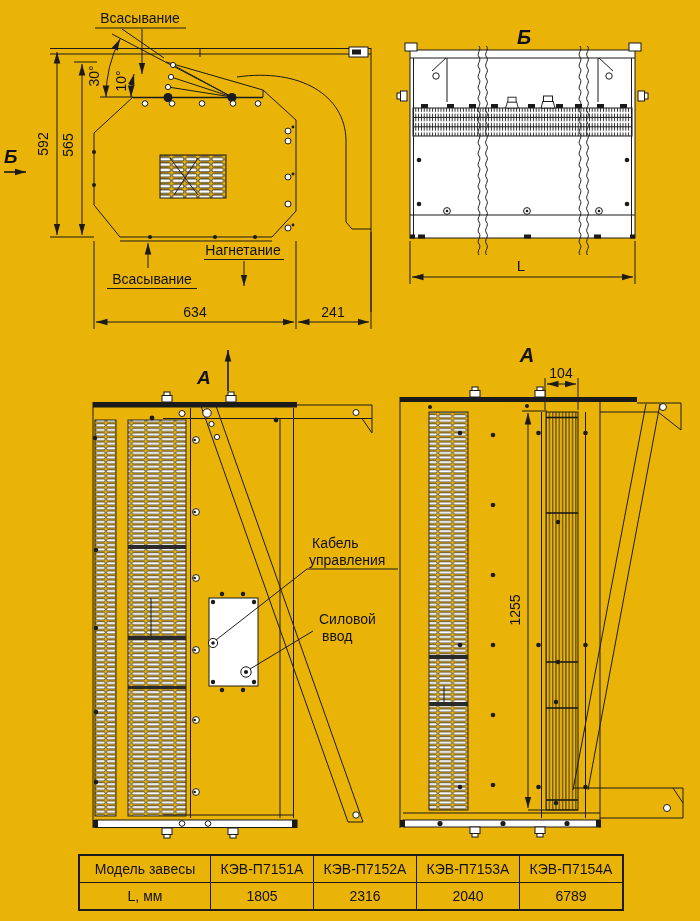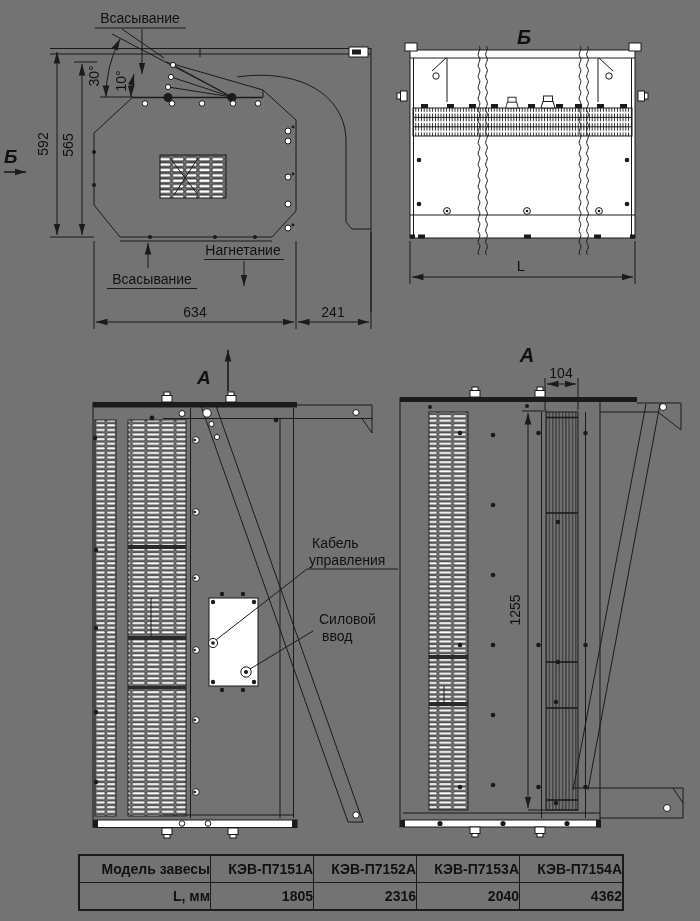--- a/index.html
+++ b/index.html
@@ -1,30 +1,30 @@
 <!DOCTYPE html>
 <html><head>
 <meta charset="utf-8">
 <style>
   html,body{margin:0;padding:0;background:#ffffff;}
-  .page{position:relative;width:700px;height:921px;background:#737373;overflow:hidden;
+  .page{position:relative;width:700px;height:921px;background:#eab308;overflow:hidden;
         font-family:"Liberation Sans",sans-serif;}
   svg{position:absolute;left:0;top:0;}
   svg .d{stroke:#1b1b1b;fill:none;stroke-width:1;}
   svg .d2{stroke:#1b1b1b;fill:none;stroke-width:1.6;}
   svg .f{fill:#1b1b1b;stroke:none;}
   svg .w{fill:#ffffff;stroke:#1b1b1b;stroke-width:1;}
   svg text{fill:#111111;font-family:"Liberation Sans",sans-serif;}
   .lbl{font-size:14px;}
   .dim{font-size:14px;}
   .ttl{font-size:20px;font-weight:bold;font-style:italic;}
   .mark{font-size:19px;font-weight:bold;font-style:italic;}
   .dimtable{position:absolute;left:78px;top:854px;border-collapse:collapse;
             font-size:14px;color:#111;}
-  .dimtable td{border:1px solid #1b1b1b;text-align:right;padding:0;font-weight:bold;}
+  .dimtable td{border:1px solid #1b1b1b;text-align:center;padding:0;}
   .dimtable{border:2px solid #1b1b1b;}
   .dimtable td.c0{width:130px;}
   .dimtable td{width:102px;height:26px;}
 </style>
 </head>
 <body>
 
 <div class="page">
 <svg width="700" height="854" viewBox="0 0 700 854">
   <defs>
@@ -465,17 +465,17 @@
     <td>КЭВ-П7151А</td>
     <td>КЭВ-П7152А</td>
     <td>КЭВ-П7153А</td>
     <td>КЭВ-П7154А</td>
   </tr>
   <tr>
     <td class="c0">L, мм</td>
     <td>1805</td>
     <td>2316</td>
     <td>2040</td>
-    <td>4362</td>
+    <td>6789</td>
   </tr>
 </tbody>
     </table>
 </div>
 
 </body></html>

